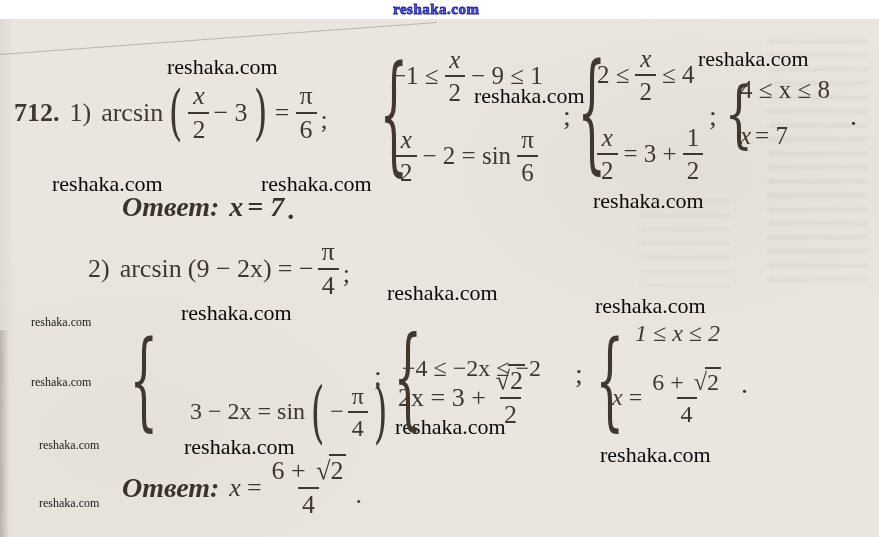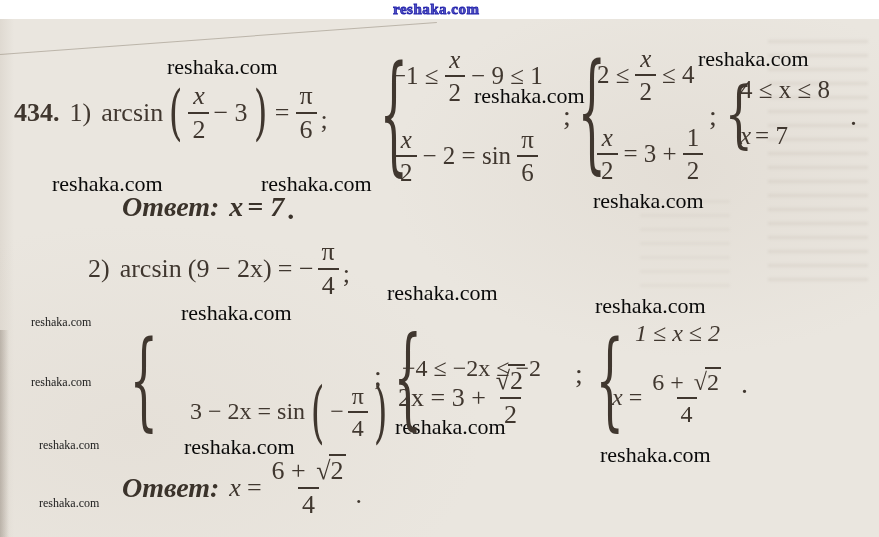--- a/index.html
+++ b/index.html
@@ -66,21 +66,21 @@
   <div class="wm" style="left:595px;top:295px;">reshaka.com</div>
   <div class="wm wm-sm" style="left:31px;top:316px;">reshaka.com</div>
   <div class="wm wm-sm" style="left:31px;top:376px;">reshaka.com</div>
   <div class="wm" style="left:395px;top:416px;">reshaka.com</div>
   <div class="wm" style="left:184px;top:436px;">reshaka.com</div>
   <div class="wm" style="left:600px;top:444px;">reshaka.com</div>
   <div class="wm wm-sm" style="left:39px;top:439px;">reshaka.com</div>
   <div class="wm wm-sm" style="left:39px;top:497px;">reshaka.com</div>
 
   <div class="mrow m" style="left:14px;top:78px;height:70px;">
-    <span class="bold">434.</span>
+    <span class="bold">712.</span>
     <span class="gap10">1)</span>
     <span class="gap10">arcsin</span>
     <span class="bigp gap4">(</span>
     <span class="frac gap4">
       <span class="num it">x</span>
       <span class="den">2</span>
     </span>
     <span class="gap4">− 3</span>
     <span class="bigp gap4">)</span>
     <span class="gap6">=</span>

